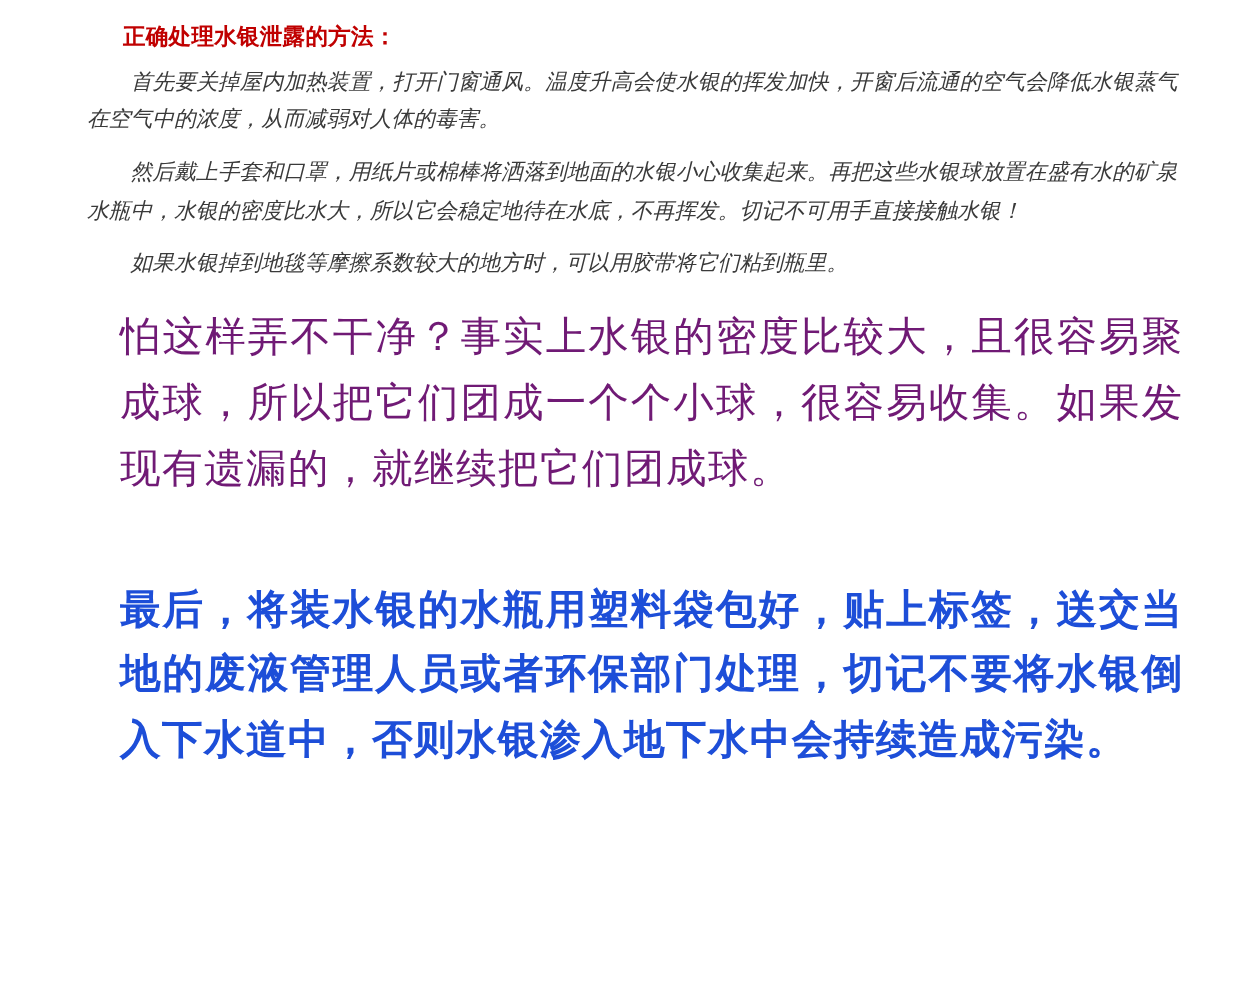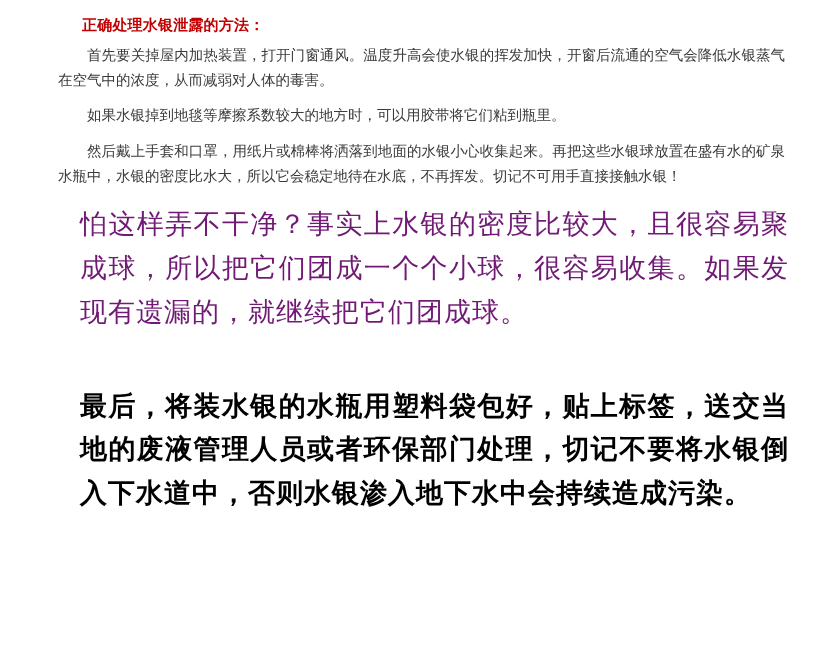--- a/index.html
+++ b/index.html
@@ -29,49 +29,50 @@
     letter-spacing: 0.2px;
   }
   .body-para {
     color: #3a3a3a;
     font-size: 14.5px;
     line-height: 1.75;
     margin: 0 0 10px 0;
     padding: 0 22px 0 36px;
     text-align: justify;
     text-indent: 2em;
+    font-style: italic;
   }
   .big-para {
     color: #701a75;
     font-size: 27px;
     line-height: 1.62;
     margin: 14px 0 0 0;
     padding: 0 18px 0 58px;
     text-align: justify;
     letter-spacing: 1px;
   }
   .green-para {
-    color: #000000;
+    color: #1d4ed8;
     font-weight: bold;
     font-size: 27px;
     line-height: 1.62;
     margin: 50px 0 0 0;
     padding: 0 18px 0 58px;
     text-align: justify;
     letter-spacing: 1px;
   }
 </style>
 </head>
 <body>
 
 <div class="page">
 
   <h1 class="heading">正确处理水银泄露的方法：</h1>
 
   <p class="body-para">首先要关掉屋内加热装置，打开门窗通风。温度升高会使水银的挥发加快，开窗后流通的空气会降低水银蒸气在空气中的浓度，从而减弱对人体的毒害。</p>
+  <p class="body-para">然后戴上手套和口罩，用纸片或棉棒将洒落到地面的水银小心收集起来。再把这些水银球放置在盛有水的矿泉水瓶中，水银的密度比水大，所以它会稳定地待在水底，不再挥发。切记不可用手直接接触水银！</p>
   <p class="body-para">如果水银掉到地毯等摩擦系数较大的地方时，可以用胶带将它们粘到瓶里。</p>
-  <p class="body-para">然后戴上手套和口罩，用纸片或棉棒将洒落到地面的水银小心收集起来。再把这些水银球放置在盛有水的矿泉水瓶中，水银的密度比水大，所以它会稳定地待在水底，不再挥发。切记不可用手直接接触水银！</p>
 
   <p class="big-para">怕这样弄不干净？事实上水银的密度比较大，且很容易聚成球，所以把它们团成一个个小球，很容易收集。如果发现有遗漏的，就继续把它们团成球。</p>
 
   <p class="green-para">最后，将装水银的水瓶用塑料袋包好，贴上标签，送交当地的废液管理人员或者环保部门处理，切记不要将水银倒入下水道中，否则水银渗入地下水中会持续造成污染。</p>
 
 </div>
 
 </body></html>

